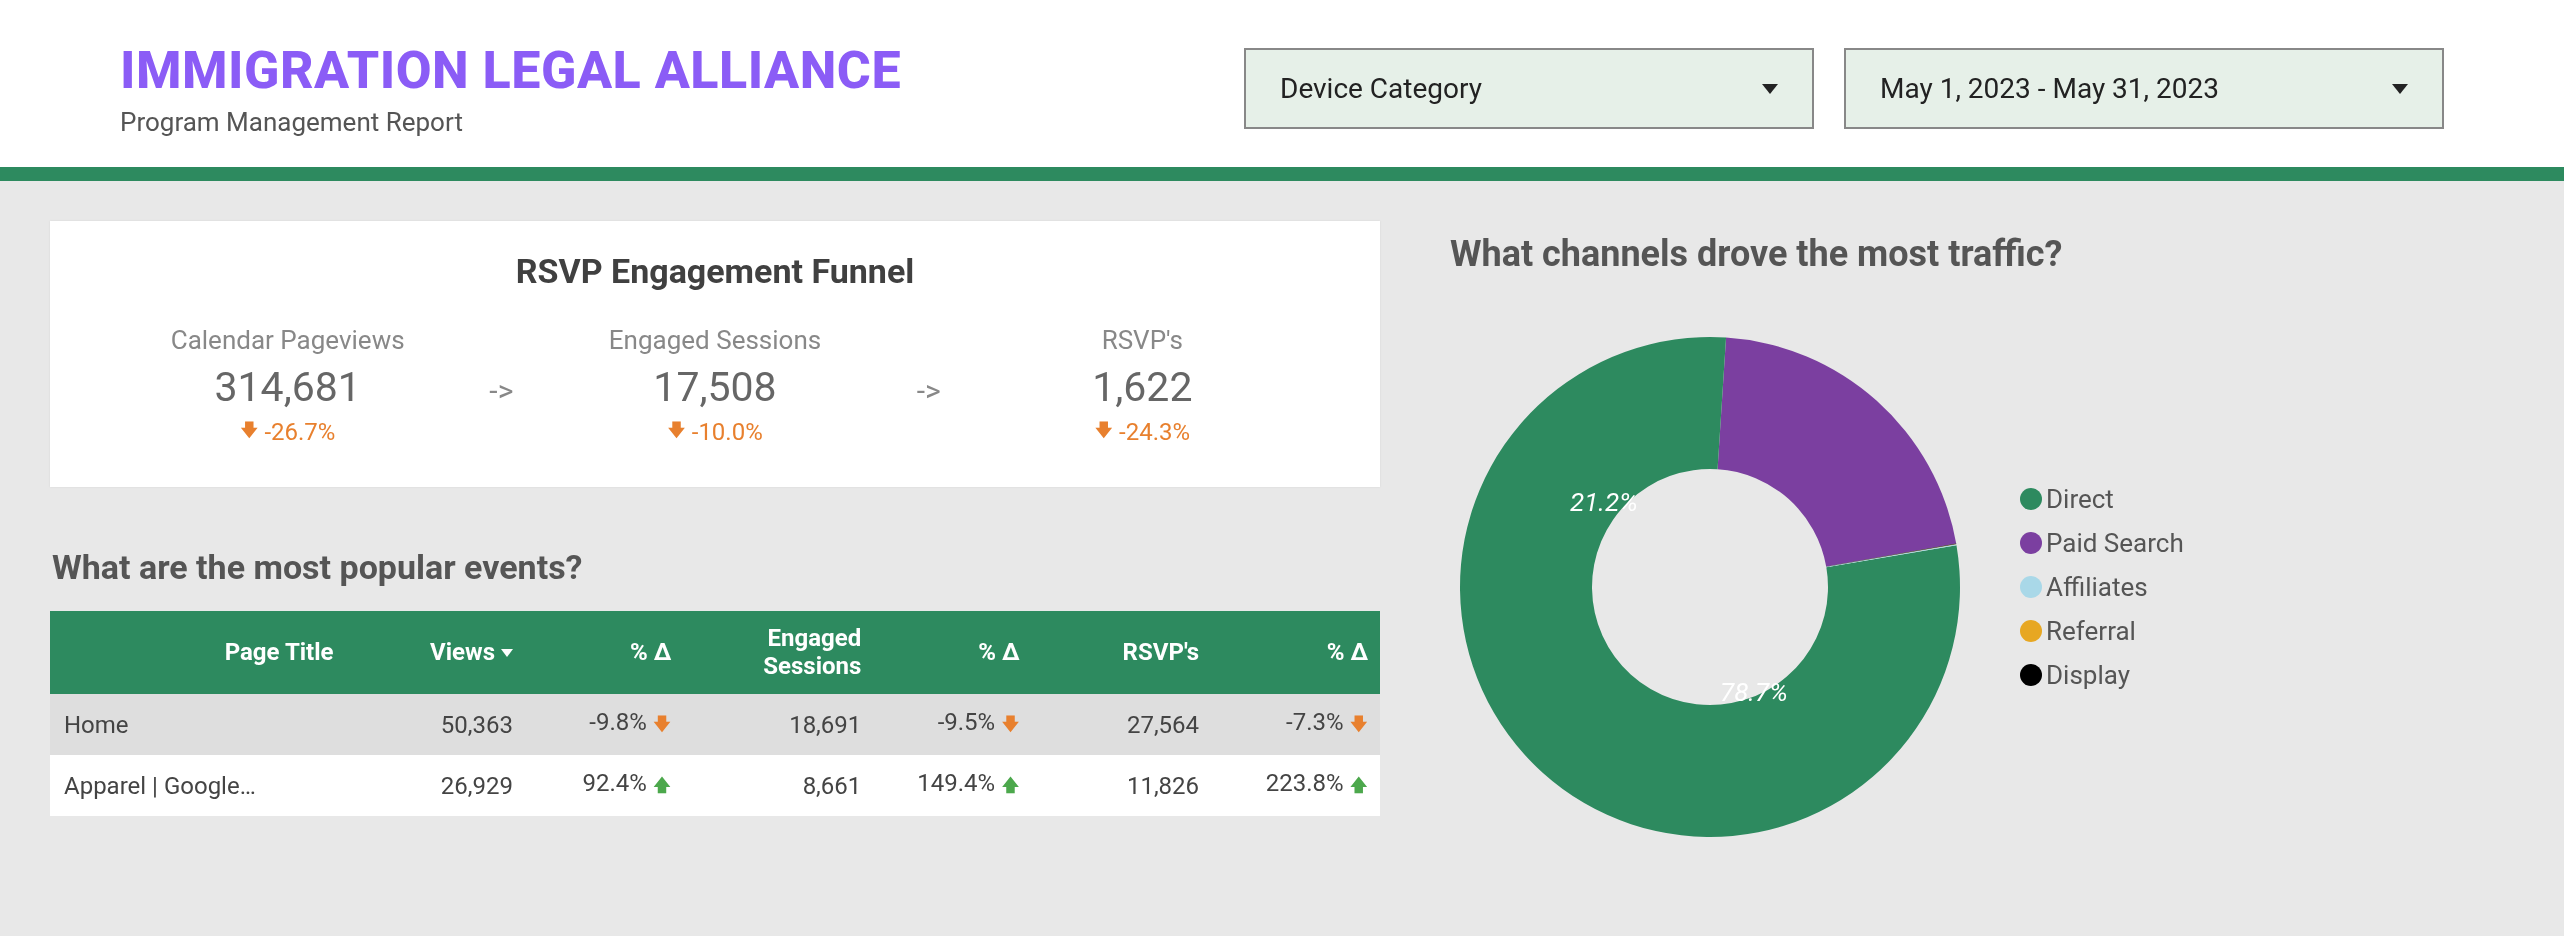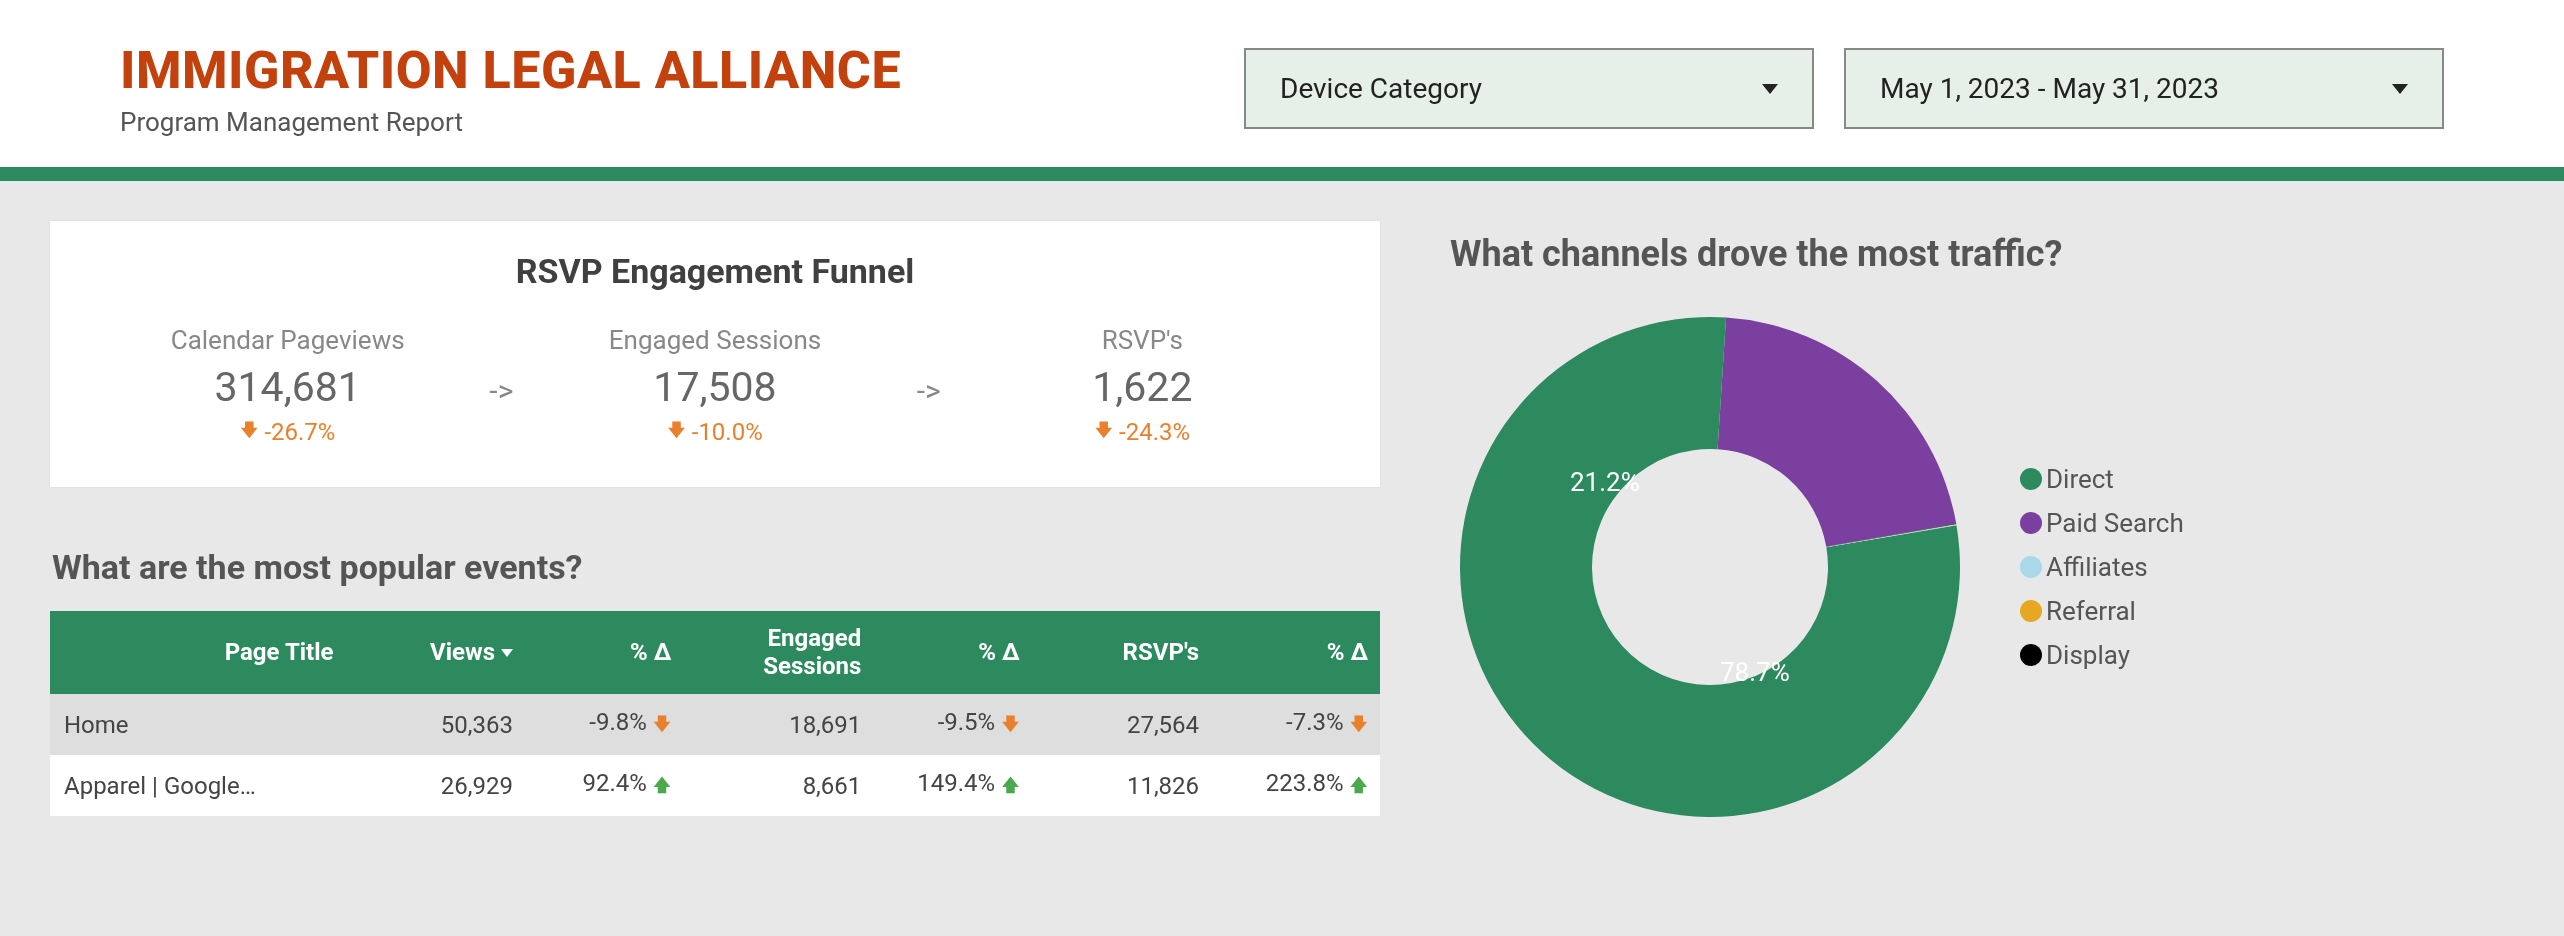--- a/index.html
+++ b/index.html
@@ -14,21 +14,21 @@
     background: #fff;
     padding: 40px 120px 30px 120px;
     display: flex;
     align-items: center;
     justify-content: space-between;
   }
   .title-block { }
   .main-title {
     font-size: 52px;
     font-weight: 800;
-    color: #c2410c;
+    color: #8b5cf6;
     letter-spacing: 0.5px;
   }
   .subtitle {
     font-size: 26px;
     color: #555;
     margin-top: 6px;
     font-weight: 400;
   }
   .header-controls {
     display: flex;
@@ -160,31 +160,32 @@
     border-top:8px solid #fff;
     vertical-align: middle;
     margin-left:6px;
   }
 
   
   .right-heading {
     font-size: 36px;
     font-weight: 700;
     color: #555;
-    margin: 12px 0 32px 0;
+    margin: 12px 0 52px 0;
   }
   .chart-area {
     display: flex;
     align-items: center;
     gap: 50px;
   }
   .donut-wrap {
     position: relative;
     width: 520px;
     height: 520px;
+    font-style: italic;
   }
   .donut-label {
     position: absolute;
     color: #fff;
     font-size: 26px;
     font-weight: 400;
   }
   .legend {
     display: flex;
     flex-direction: column;

